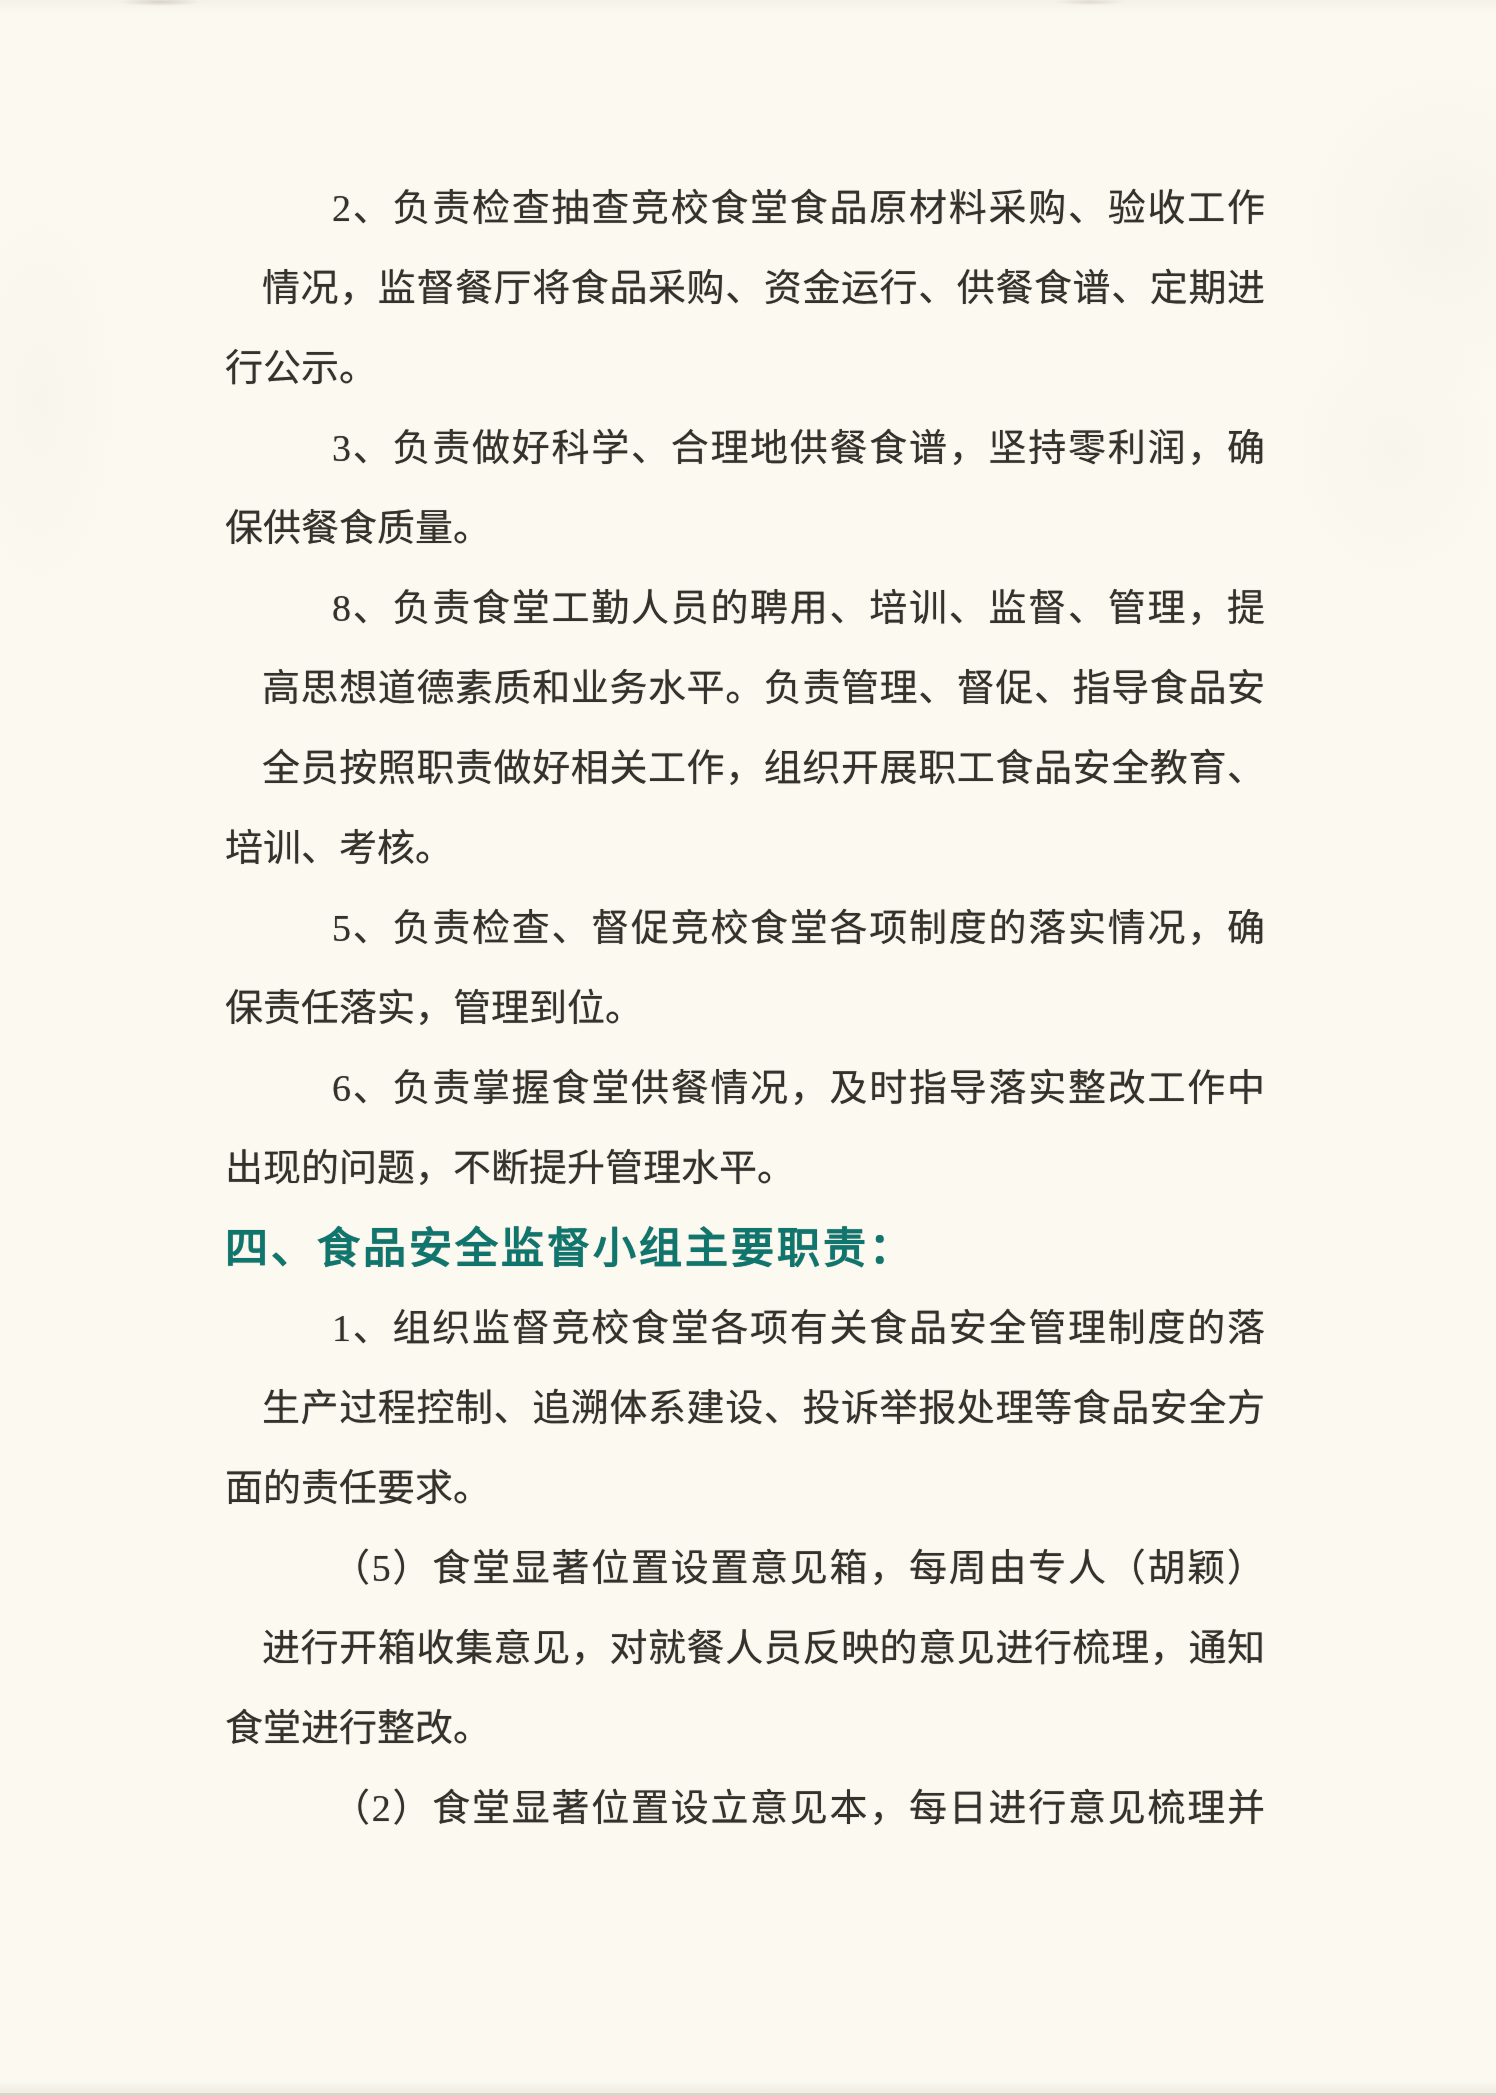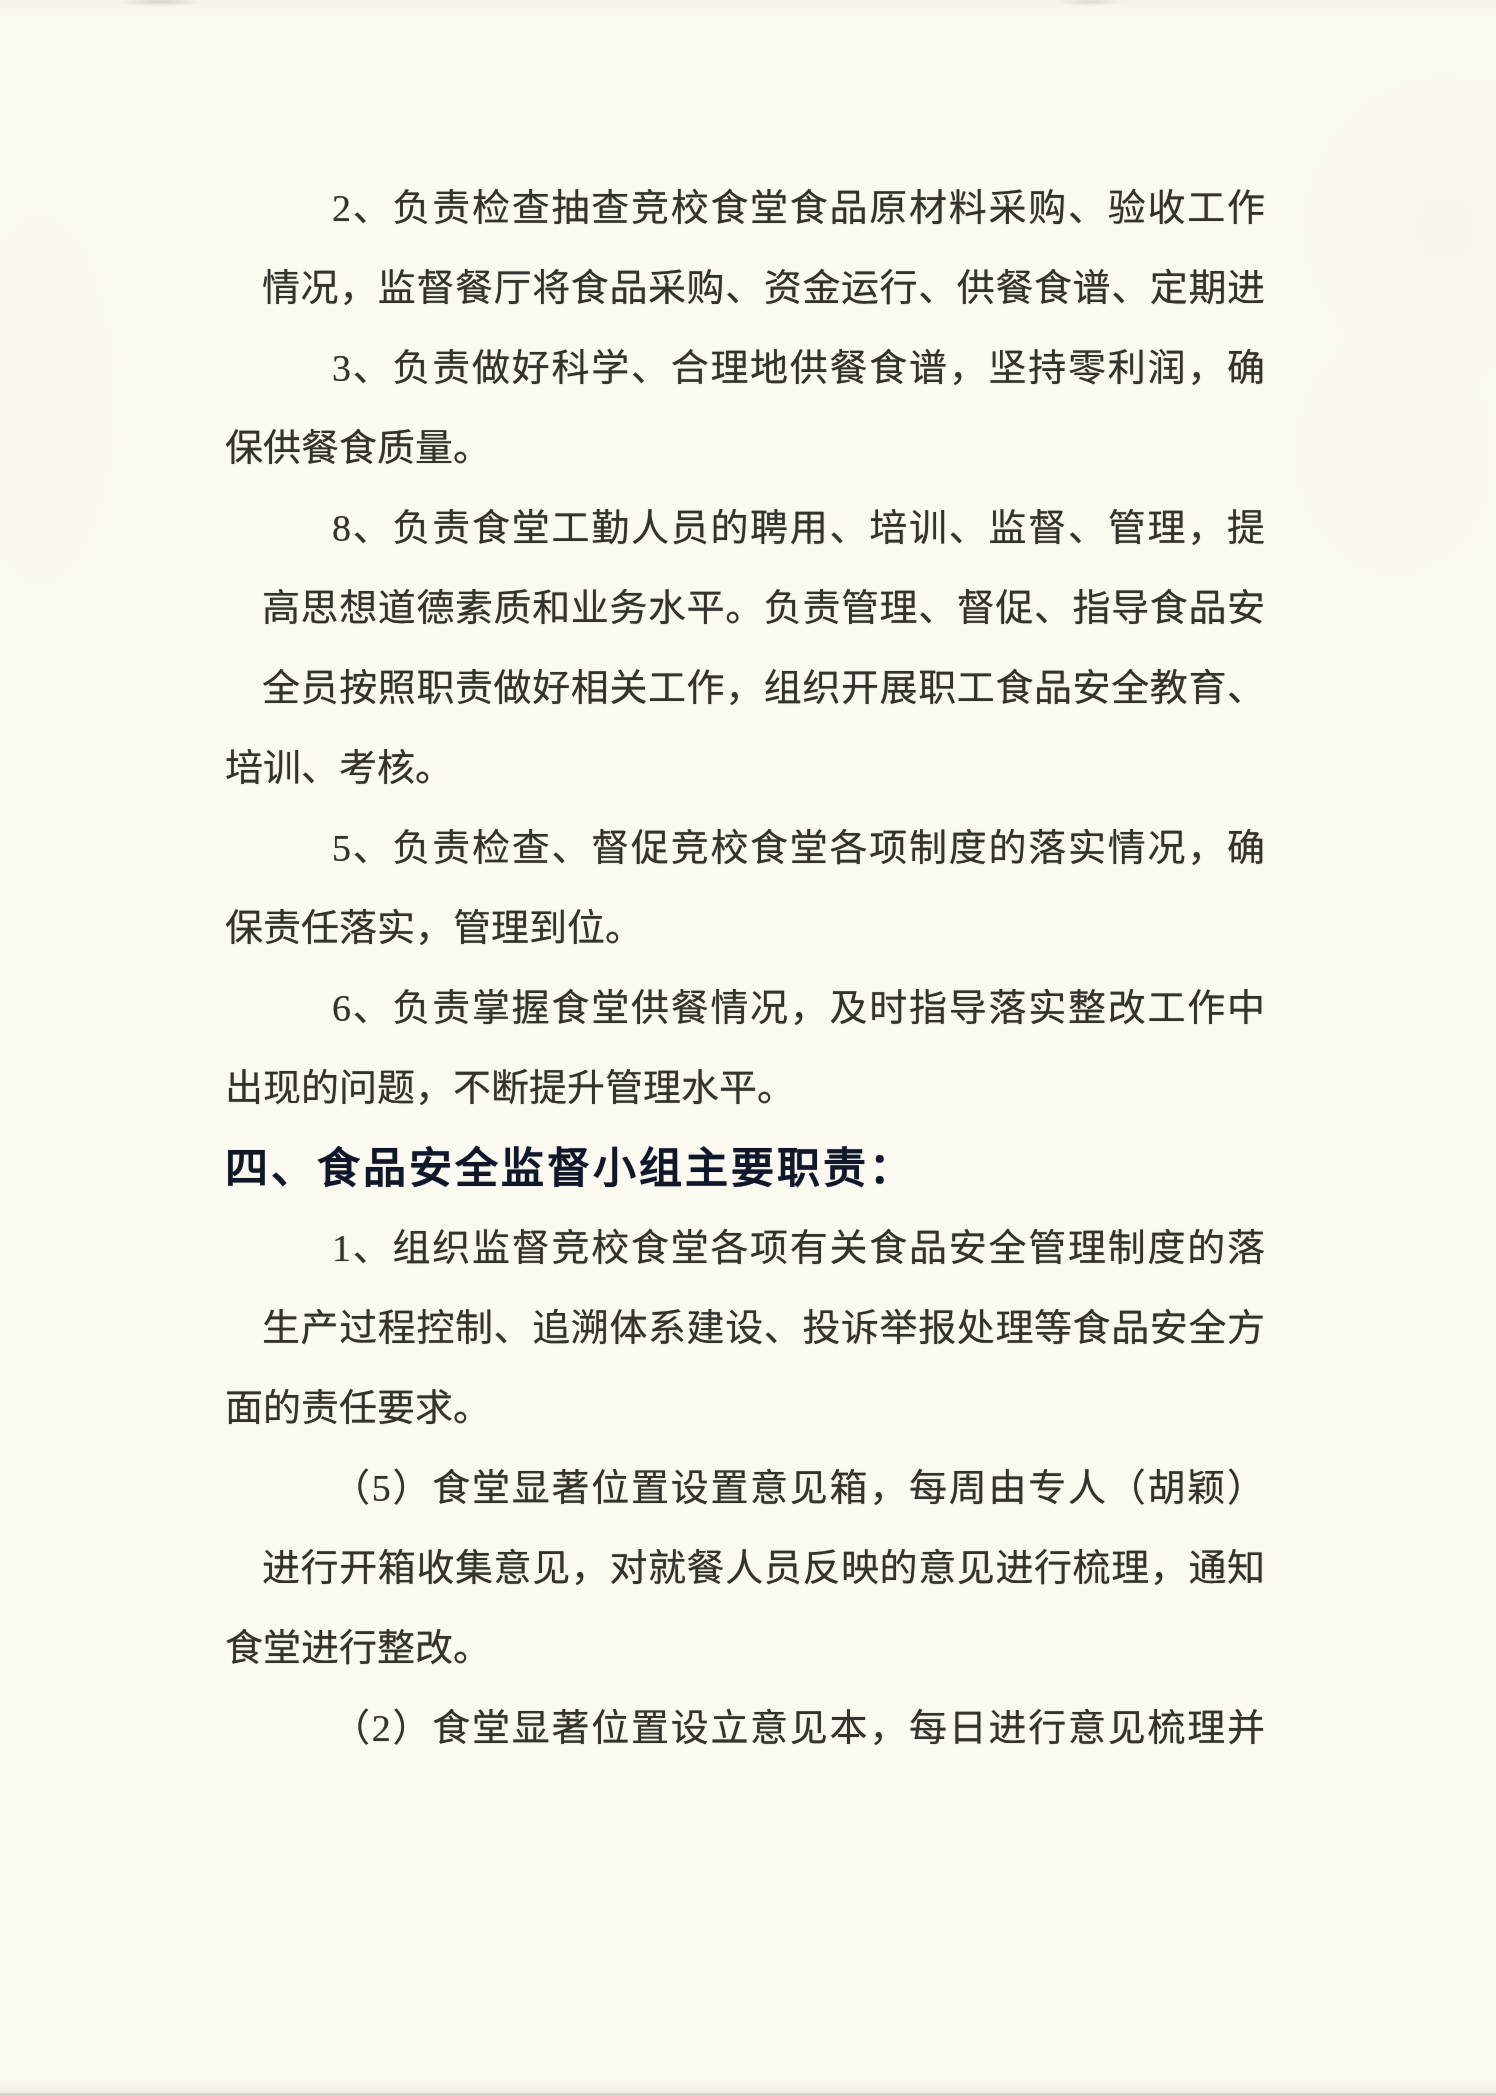--- a/index.html
+++ b/index.html
@@ -62,36 +62,37 @@
   .l {           
     text-align: left;
     text-align-last: left;
   }
   .ind { text-indent: 70px; }   
   .heading {
     font-family: "Liberation Sans", "DejaVu Sans", sans-serif;
     font-weight: 700;
     font-size: 43px;
     letter-spacing: 3px;
-    color: #0f172a;
+    color: #0f766e;
     text-shadow: 0 0 1px rgba(23,21,19,.45);
   }
 </style>
 </head>
 <body>
 
 <div class="page">
   <div class="noise-top"></div>
   <div class="noise-right"></div>
   <div class="noise-left"></div>
   <div class="noise-bottom"></div>
 
   <div class="textblock">
     <div class="line j ind">2、负责检查抽查竞校食堂食品原材料采购、验收工作</div>
     <div class="line j">情况，监督餐厅将食品采购、资金运行、供餐食谱、定期进</div>
+    <div class="line l">行公示。</div>
     <div class="line j ind">3、负责做好科学、合理地供餐食谱，坚持零利润，确</div>
     <div class="line l">保供餐食质量。</div>
     <div class="line j ind">8、负责食堂工勤人员的聘用、培训、监督、管理，提</div>
     <div class="line j">高思想道德素质和业务水平。负责管理、督促、指导食品安</div>
     <div class="line j">全员按照职责做好相关工作，组织开展职工食品安全教育、</div>
     <div class="line l">培训、考核。</div>
     <div class="line j ind">5、负责检查、督促竞校食堂各项制度的落实情况，确</div>
     <div class="line l">保责任落实，管理到位。</div>
     <div class="line j ind">6、负责掌握食堂供餐情况，及时指导落实整改工作中</div>
     <div class="line l">出现的问题，不断提升管理水平。</div>

